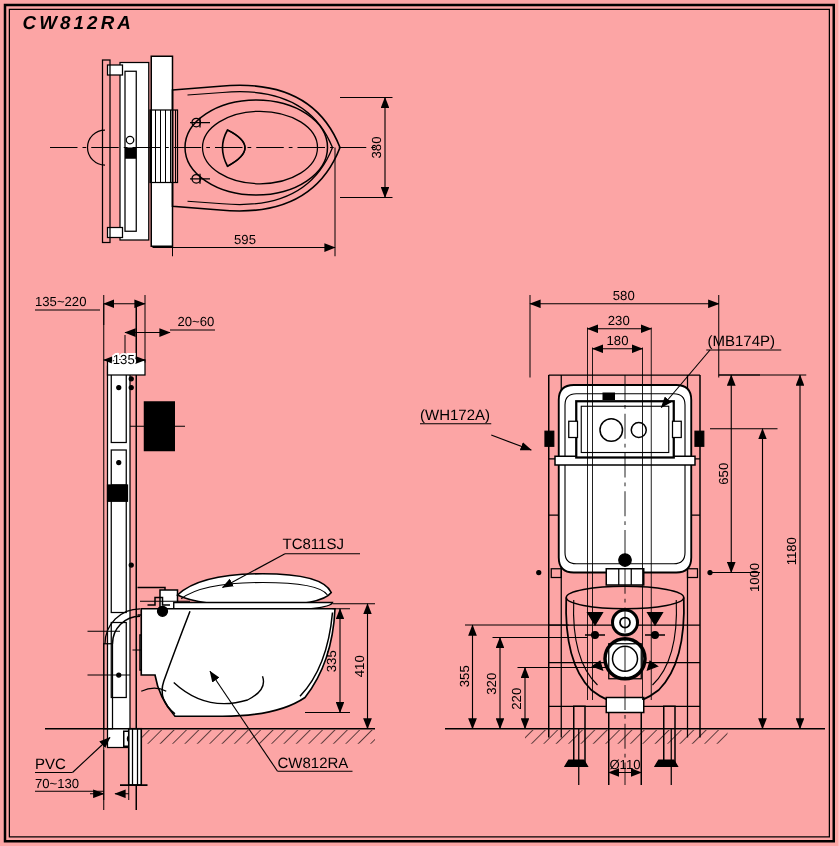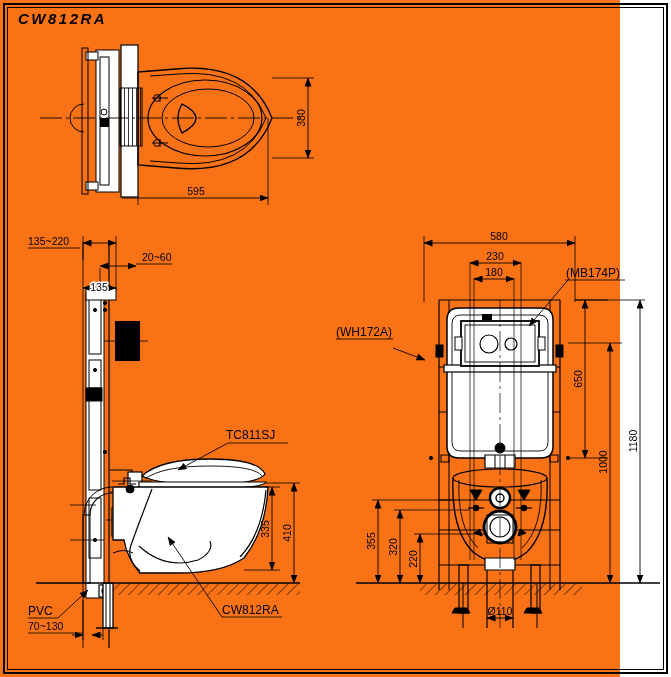--- a/index.html
+++ b/index.html
@@ -1,18 +1,18 @@
 <!DOCTYPE html>
 <html><head>
 <meta charset="utf-8">
 <style>
   html,body{margin:0;padding:0;background:#ffffff;}
   body{width:671px;height:677px;overflow:hidden;
        font-family:"Liberation Sans","DejaVu Sans",sans-serif;color:#000;}
-  #sheet{position:relative;width:620px;height:677px;background:#f97316;box-sizing:border-box;}
+  #sheet{position:relative;width:671px;height:677px;background:#fca5a5;box-sizing:border-box;}
   .border-outer{position:absolute;left:3px;top:3px;width:665px;height:671px;
                 border:2px solid #000;box-sizing:border-box;}
   .border-inner{position:absolute;left:7px;top:7px;width:657px;height:663px;
                 border:1px solid #000;box-sizing:border-box;}
   #title{position:absolute;left:18px;top:10px;font-size:15px;font-weight:bold;
          font-style:italic;letter-spacing:2.5px;}
   svg{position:absolute;left:0;top:0;width:671px;height:677px;}
   .dimtxt{font-family:"Liberation Sans","DejaVu Sans",sans-serif;font-size:10.5px;fill:#000;}
   .lbltxt{font-family:"Liberation Sans","DejaVu Sans",sans-serif;font-size:12px;fill:#000;}
 </style>

